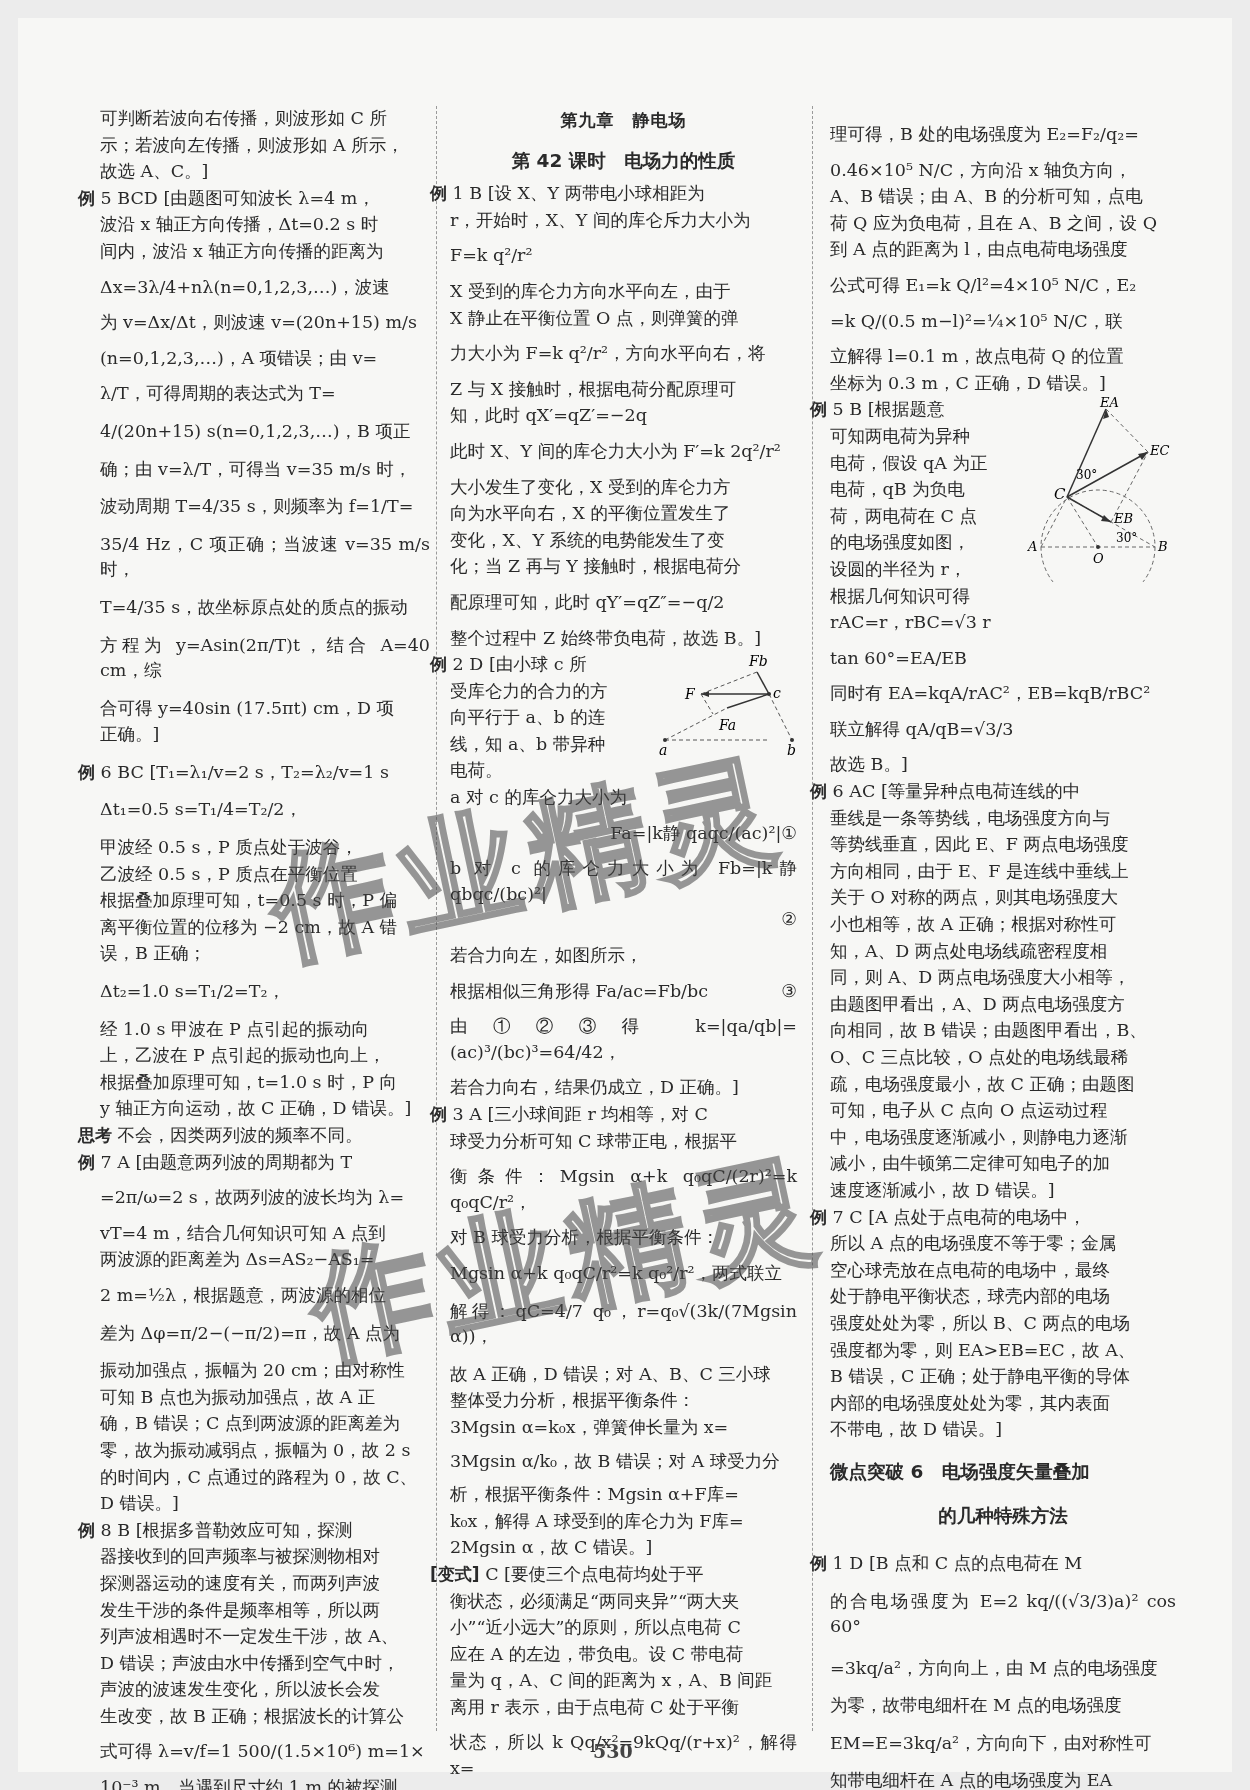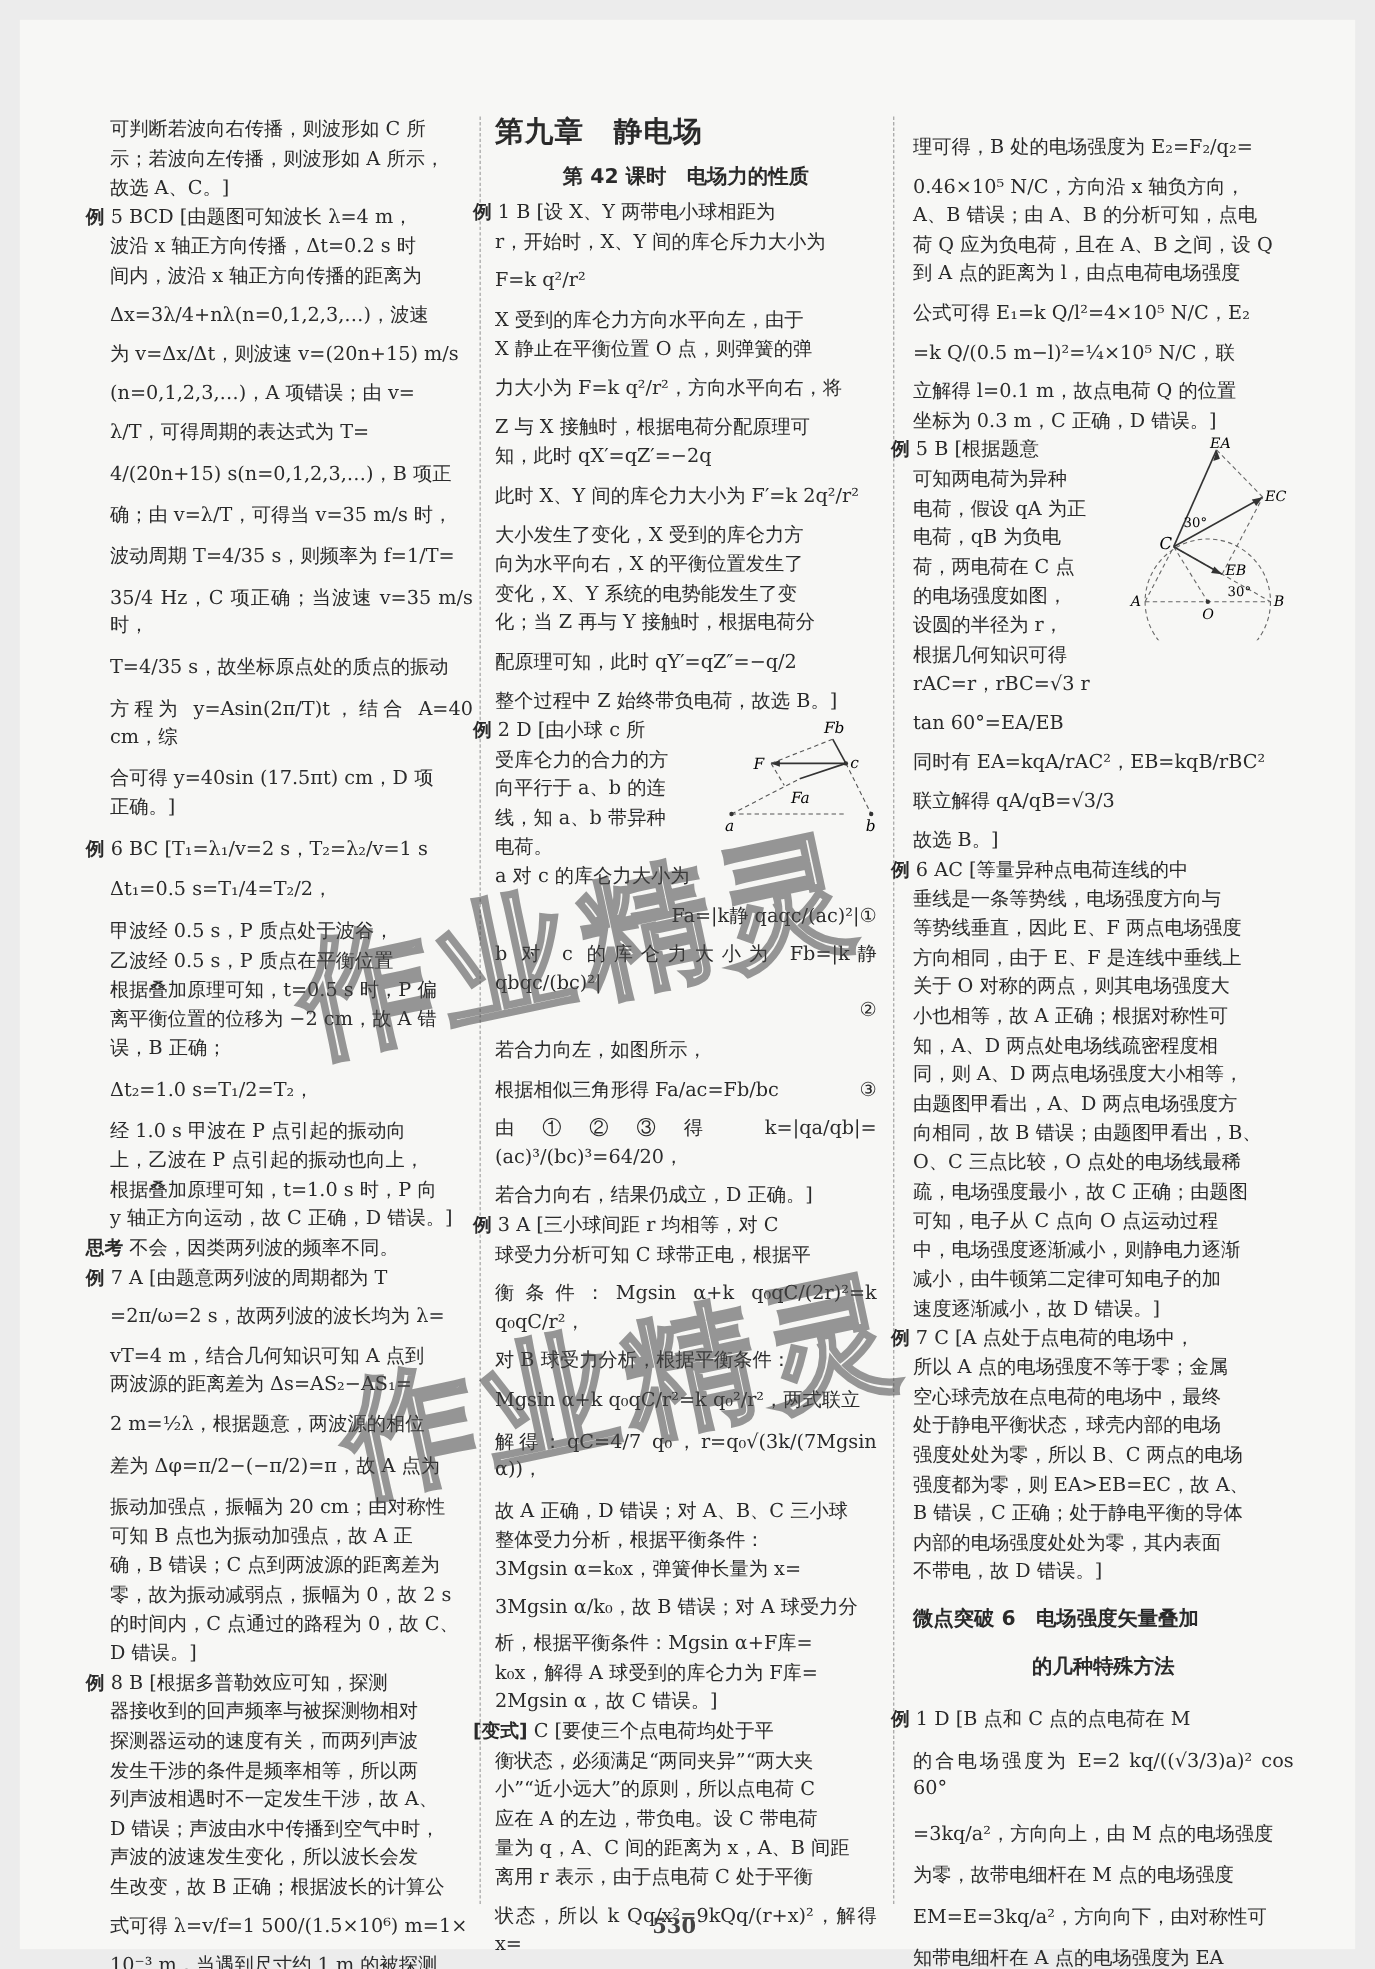--- a/index.html
+++ b/index.html
@@ -6,21 +6,21 @@
   body{width:1250px;height:1790px;background:#ececec;position:relative;overflow:hidden;
        font-family:"DejaVu Serif","Liberation Serif",serif;color:#2a2a2a;}
   .page{position:absolute;left:18px;top:18px;width:1214px;height:1754px;background:#f7f7f5;}
   .col{position:absolute;top:88px;font-size:17.5px;line-height:25.6px;}
   .col.left{left:82px;width:330px;}
   .col.mid{left:432px;width:347px;}
   .col.right{left:812px;width:346px;}
   .vline{position:absolute;top:88px;height:1625px;border-left:1px dashed #9a9a9a;}
   .p{margin:0 0 1px 0;text-align:justify;}
   .ex{font-weight:bold;font-family:"DejaVu Sans","Liberation Sans",sans-serif;font-size:17px;}
-  .chapter{font-family:"DejaVu Sans","Liberation Sans",sans-serif;font-weight:bold;font-size:26px;margin:2px 0 14px 0;letter-spacing:1px;}
+  .chapter{font-family:"DejaVu Sans","Liberation Sans",sans-serif;font-weight:bold;font-size:17px;text-align:center;margin:2px 0 14px 0;letter-spacing:1px;}
   .lesson{font-family:"DejaVu Sans","Liberation Sans",sans-serif;font-weight:bold;font-size:18.5px;text-align:center;margin:0 0 8px 0;}
   .sect{font-family:"DejaVu Sans","Liberation Sans",sans-serif;font-weight:bold;font-size:18.5px;margin:14px 0 20px 0;line-height:30px;}
   .sect .l2{display:block;text-align:center;margin-top:14px;}
   .footer-left{position:absolute;left:82px;top:1784px;font-family:"DejaVu Sans","Liberation Sans",sans-serif;font-size:17px;color:#555;}
   .footer-num{position:absolute;left:575px;top:1722px;font-family:"DejaVu Serif","Liberation Serif",serif;font-weight:bold;font-size:19px;color:#444;}
   .fig{float:right;margin:0 0 4px 6px;}
   .watermark{position:absolute;font-family:"DejaVu Sans","Liberation Sans",sans-serif;font-weight:bold;font-size:120px;
              color:transparent;-webkit-text-stroke:3px rgba(70,70,70,0.55);transform:rotate(-12deg);letter-spacing:10px;pointer-events:none;}
 </style>
 </head>
@@ -170,21 +170,21 @@
       <span>Fa=|k静 qaqc/(ac)²|</span>
       <span>①</span>
     </div>
     <div class="p" style="margin:10px 0 0 0;">b 对 c 的库仑力大小为 Fb=|k静 qbqc/(bc)²|</div>
     <div class="p" style="text-align:right;margin-bottom:10px;">②</div>
     <div class="p">若合力向左，如图所示，</div>
     <div class="p" style="margin:10px 0;display:flex;justify-content:space-between;">
       <span>根据相似三角形得 Fa/ac=Fb/bc</span>
       <span>③</span>
     </div>
-    <div class="p" style="margin:10px 0;">由①②③得 k=|qa/qb|=(ac)³/(bc)³=64/20，</div>
+    <div class="p" style="margin:10px 0;">由①②③得 k=|qa/qb|=(ac)³/(bc)³=64/42，</div>
     <div class="p">若合力向右，结果仍成立，D 正确。]</div>
 
     <div class="p" style="margin-left:-20px;">
       <span class="ex">例</span>
       <span>3</span>
       <span>A [三小球间距 r 均相等，对 C</span>
     </div>
     <div class="p">球受力分析可知 C 球带正电，根据平</div>
     <div class="p" style="margin:10px 0;">衡条件：Mgsin α+k q₀qC/(2r)²=k q₀qC/r²，</div>
     <div class="p">对 B 球受力分析，根据平衡条件：</div>

